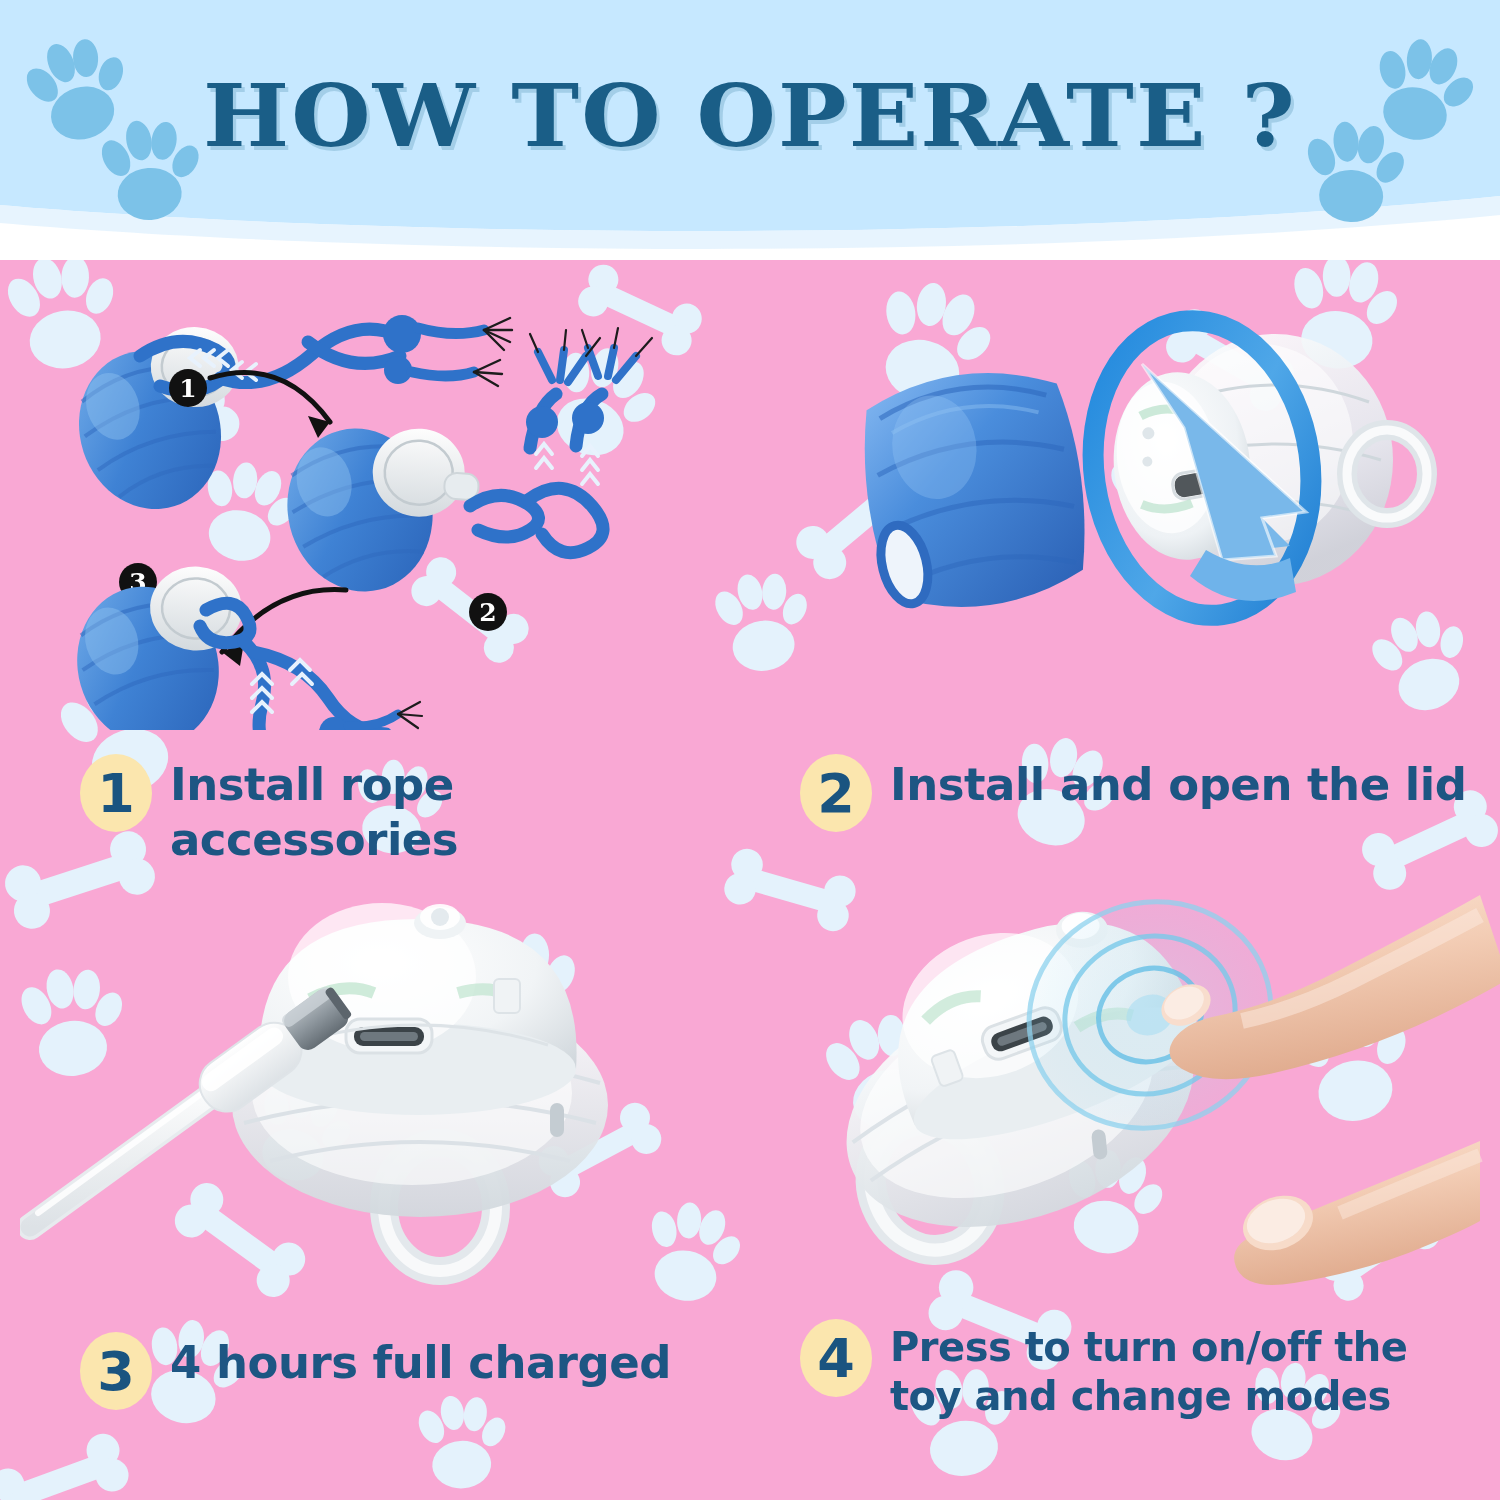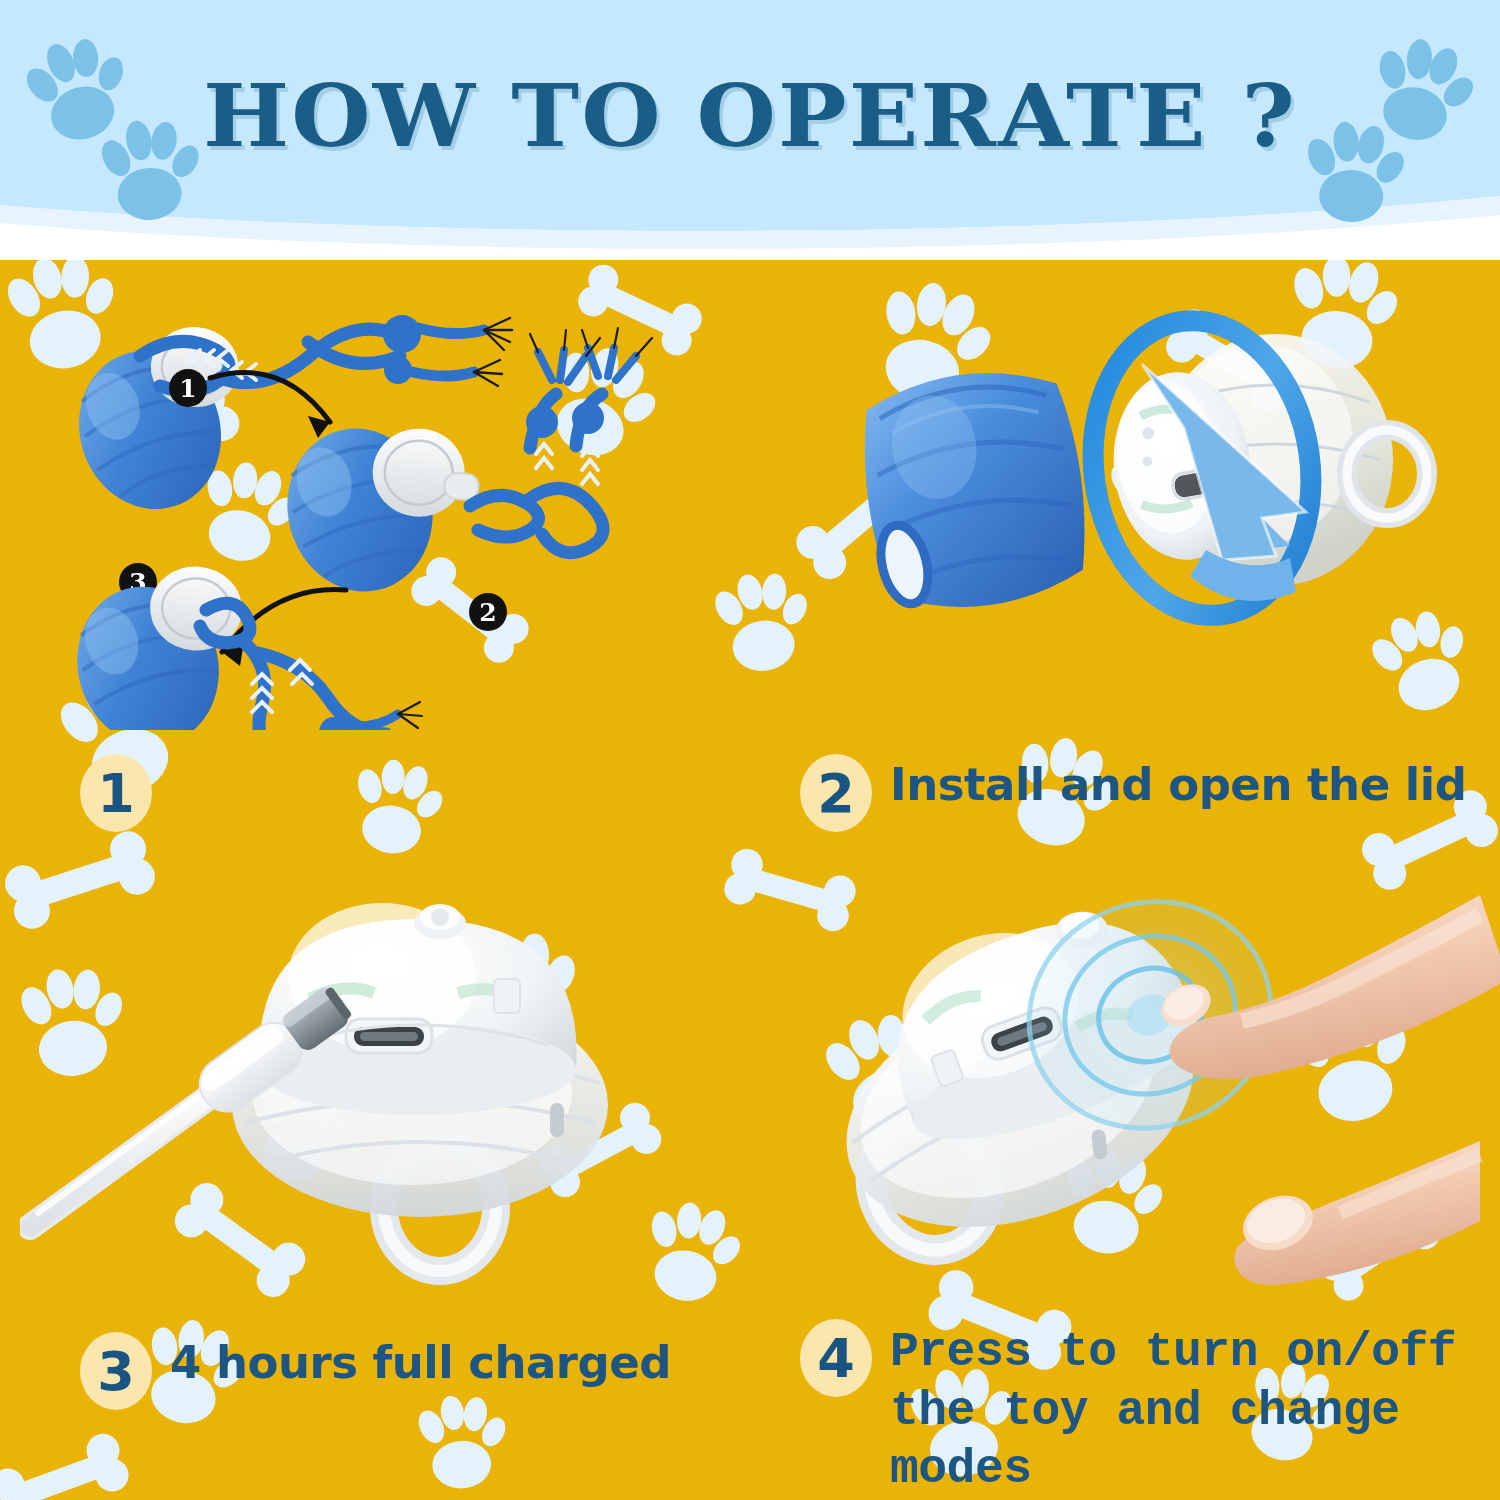--- a/index.html
+++ b/index.html
@@ -2,21 +2,21 @@
 <html><head>
 <meta charset="utf-8">
 <style>
   html,body{margin:0;padding:0;}
   body{
     width:1500px;height:1500px;overflow:hidden;
     font-family:"Liberation Sans", sans-serif;
     background:#ffffff;
     position:relative;
   }
-  #page{position:absolute;inset:0;overflow:hidden;background:#eab308;}
+  #page{position:absolute;inset:0;overflow:hidden;background:#f9a8d4;}
 
   
   .bgpattern{position:absolute;left:0;top:190px;width:1500px;height:1310px;z-index:0;pointer-events:none;}
 
   
   .header{position:absolute;left:0;top:0;width:1500px;height:260px;z-index:2;overflow:hidden;}
   .header-bg{position:absolute;inset:0;}
   .hdr-paws{position:absolute;inset:0;}
   .title-wrap{position:absolute;left:0;top:0;width:1500px;height:230px;display:flex;align-items:center;justify-content:center;z-index:3;}
   .title{
@@ -46,21 +46,21 @@
   }
   .captext{
     font-family:"DejaVu Sans", sans-serif;
     font-weight:600;
     font-size:45px;
     line-height:1.22;
     color:#1d5683;
     letter-spacing:-0.5px;
     padding-top:6px;
   }
-  .captext.two{font-size:48px;font-family:Liberation Mono, monospace;}
+  .captext.two{font-size:40px;}
 
   
   svg.art{display:block;}
 </style>
 </head>
 <body>
 
 <div id="page">
 
   <svg class="bgpattern" viewBox="0 0 1500 1310" preserveAspectRatio="none">
@@ -309,20 +309,21 @@
           <path d="M222,424 l10,-10 l10,10"></path>
             <path d="M222,438 l10,-10 l10,10"></path>
             <path d="M222,452 l10,-10 l10,10"></path>
           <path d="M260,410 l10,-10 l10,10"></path>
             <path d="M262,424 l10,-10 l10,10"></path>
         </g>
       </svg>
 
       <div class="caption" style="left:50px;top:492px;width:660px;">
         <div class="numbadge">1</div>
+        <div class="captext">Install rope accessories</div>
       </div>
     </div>
 
     <div class="cell" style="left:770px;top:45px;width:720px;height:630px;">
       <svg class="art cell-art" width="720" height="470" viewBox="0 0 720 470">
         <defs>
           <linearGradient id="g2cover" x1="0.1" y1="0" x2="0.9" y2="1">
             <stop offset="0" stop-color="#7fb4ef"></stop>
               <stop offset="38%" stop-color="#4a8ddc"></stop>
               <stop offset="100%" stop-color="#2c62b6"></stop>

